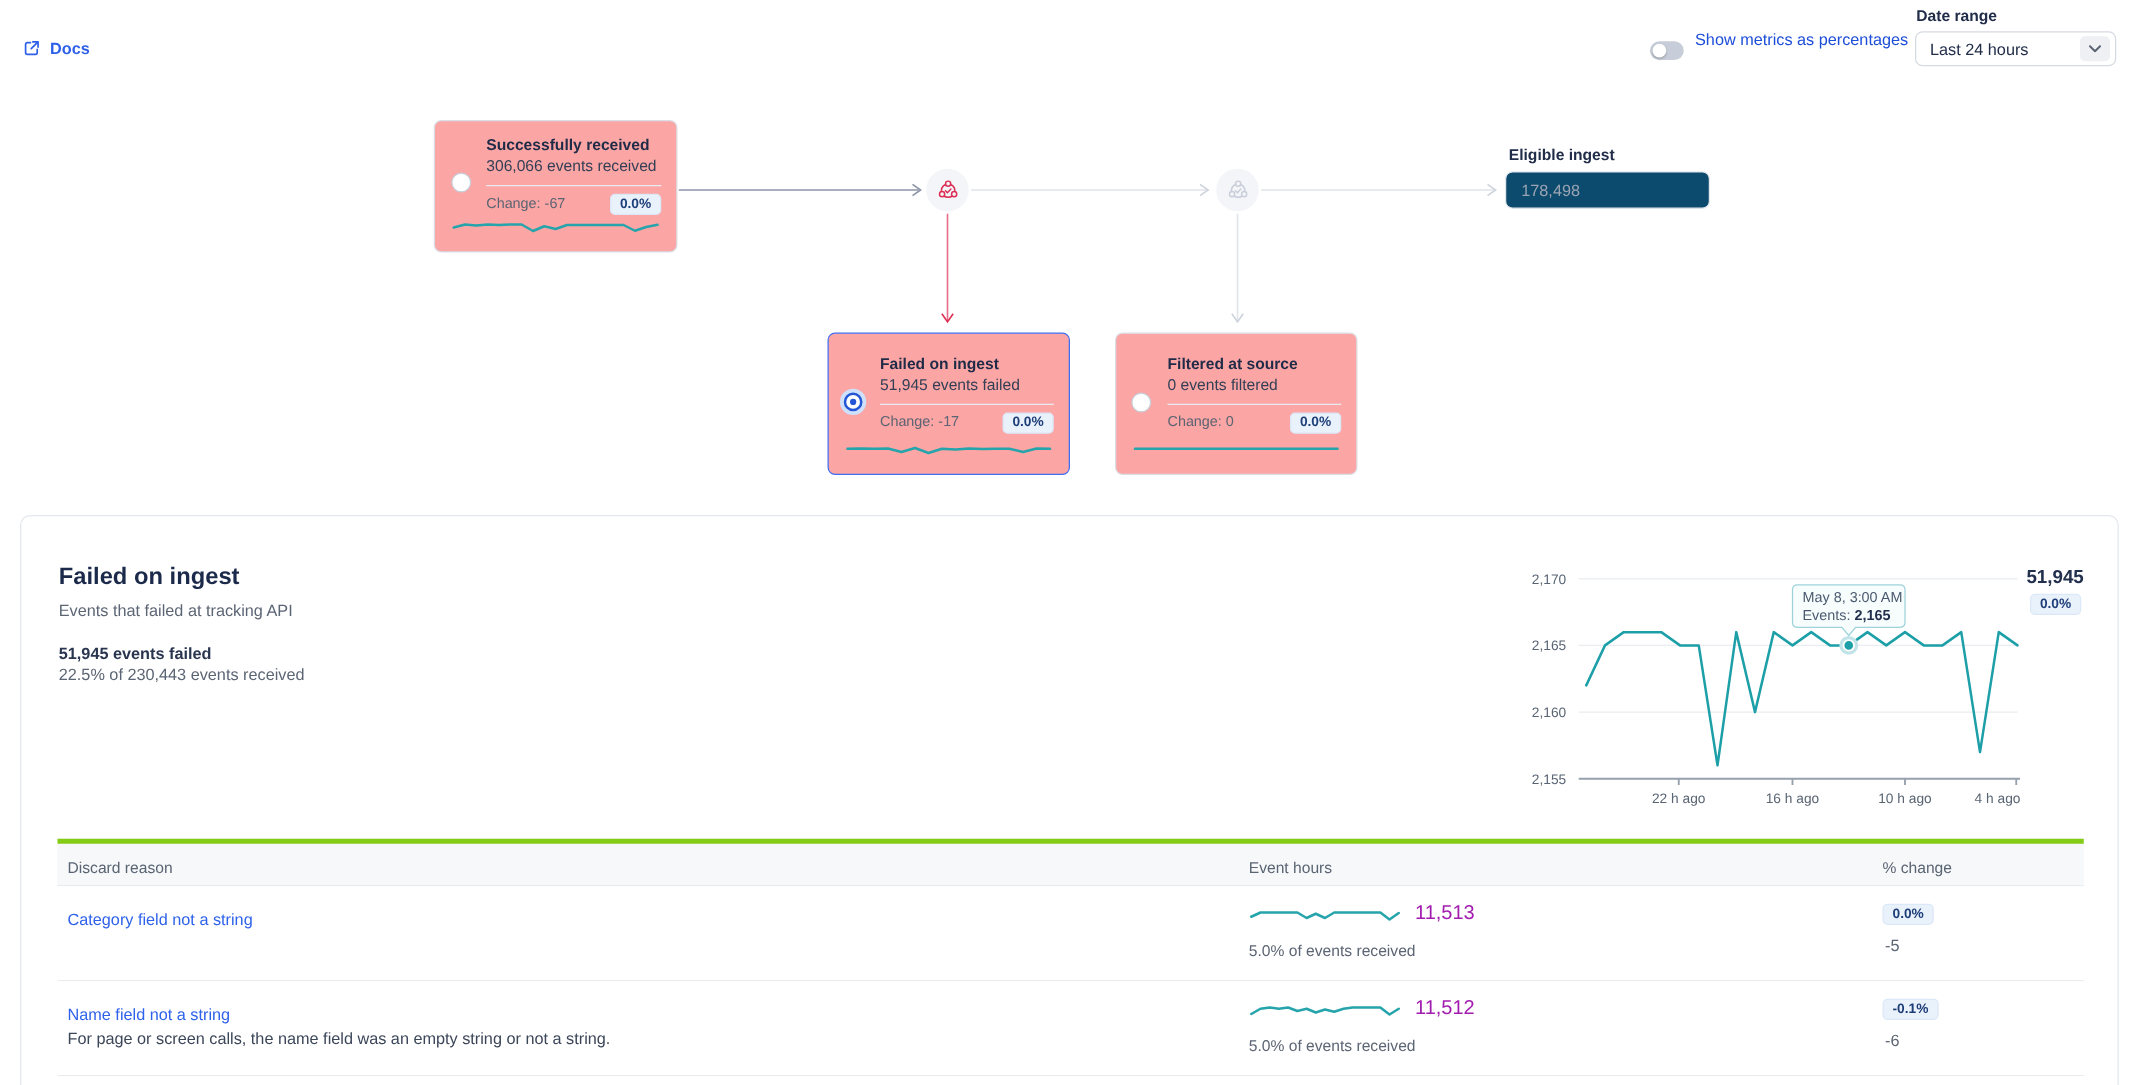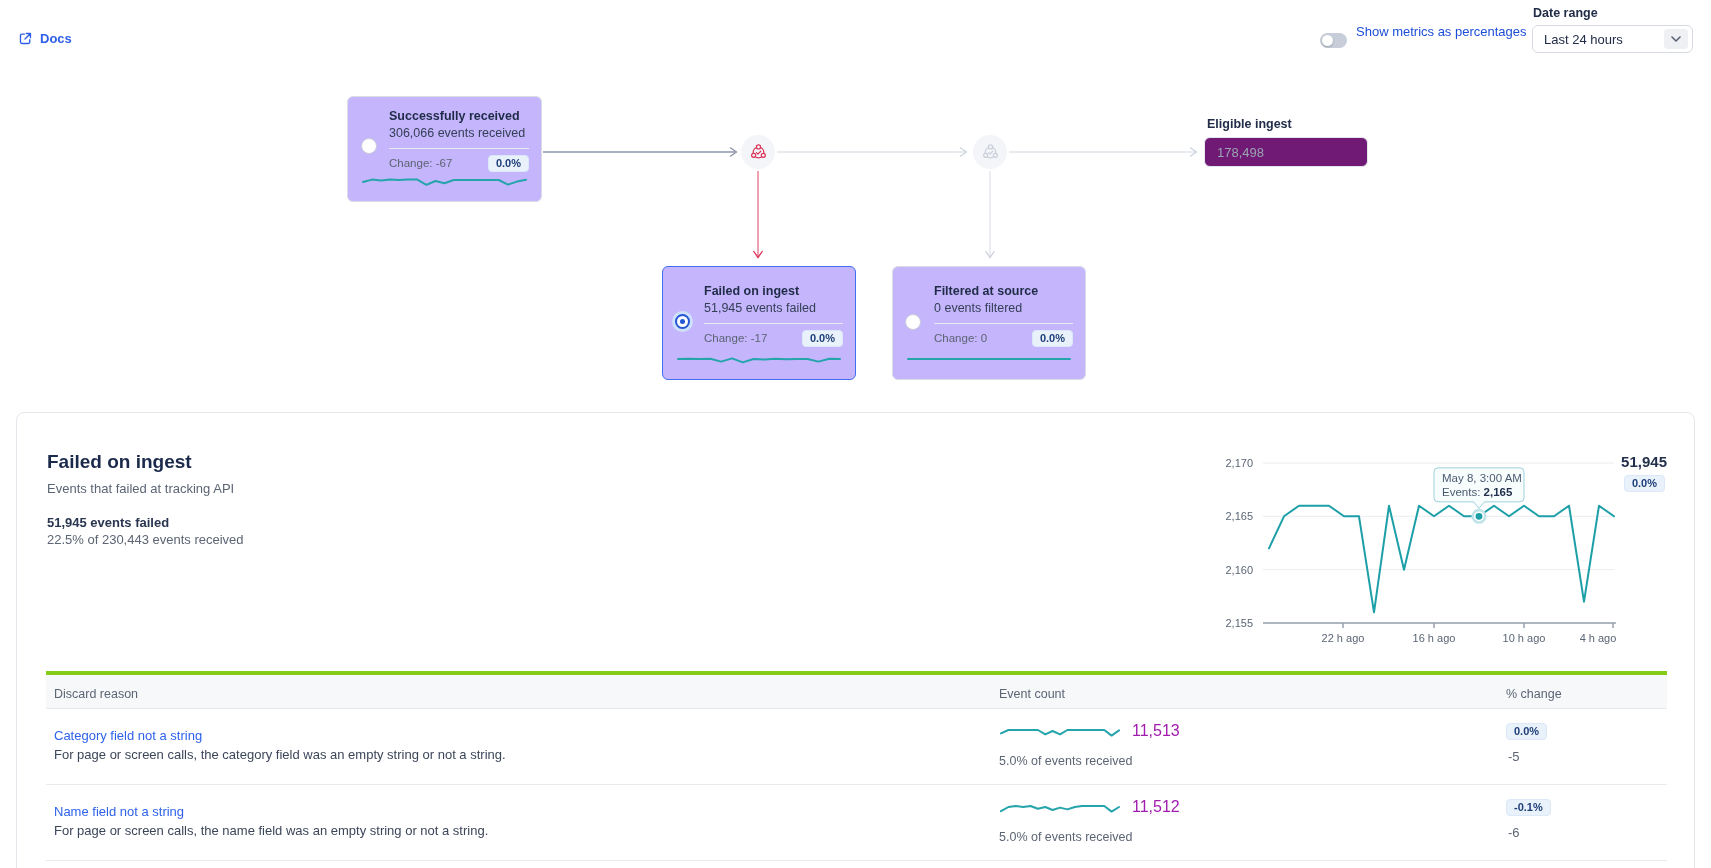--- a/index.html
+++ b/index.html
@@ -18,42 +18,42 @@
   .select { position:absolute; left:1532px; top:25px; width:161px; height:28px; background:#fff;
     border:1px solid #d6dbe2; border-radius:6px; display:flex; align-items:center; cursor:pointer; }
   .select .sel-text { margin-left:11px; font-size:13px; color:#212d49; flex:1; }
   .select .chev-box { width:24px; height:20px; margin-right:4px; background:#eef0f4; border-radius:4px;
     display:flex; align-items:center; justify-content:center; }
 
   
   .flow-svg { position:absolute; left:0; top:0; }
   .node { position:absolute; width:34px; height:34px; border-radius:50%; background:#f4f5f8;
     display:flex; align-items:center; justify-content:center; }
-  .flow-card { position:absolute; background:#c4b5fd; border:1px solid #d9dee6; border-radius:6px; cursor:pointer; }
+  .flow-card { position:absolute; background:#fca5a5; border:1px solid #d9dee6; border-radius:6px; cursor:pointer; }
   .flow-card.selected { border:1.5px solid #3f6ef2; }
   .radio { position:absolute; width:16px; height:16px; border:1.5px solid #c6cdd8; border-radius:50%;
     background:#fff; cursor:pointer; }
   .radio-sel { position:absolute; width:21px; height:21px; border-radius:50%; background:#cfe0fb;
     display:flex; align-items:center; justify-content:center; cursor:pointer; }
   .radio-sel .ring { width:15px; height:15px; border-radius:50%; background:#fff; border:2.5px solid #2456d6;
     display:flex; align-items:center; justify-content:center; }
   .radio-sel .dot { width:5px; height:5px; border-radius:50%; background:#2456d6; }
   .card-body { margin:0 12px 0 41px; }
   .card-title { font-size:12.5px; font-weight:700; color:#1f2b47; line-height:17px; }
   .card-sub { font-size:12.5px; color:#333f55; line-height:17px; }
   .card-divider { border-top:1px solid #e8ebef; margin:6px 0 5px; }
   .change-row { display:flex; justify-content:space-between; align-items:center; height:18px; }
   .change-label { font-size:11.5px; color:#5b6472; }
   .pct-badge { background:#e9f1fb; color:#1d3e78; font-weight:700; font-size:11px; line-height:15px;
     padding:0 7px; border-radius:4px; border:1px solid #dbe8f8; }
   .card-spark { position:absolute; left:13px; right:13px; bottom:11px; height:18px; }
   .card-spark svg { display:block; width:100%; height:18px; }
 
   .eligible-label { position:absolute; left:1207px; top:117px; font-size:12.5px; font-weight:700; color:#212d49; }
-  .eligible-box { position:absolute; left:1204px; top:137px; width:164px; height:30px; background:#701a75;
+  .eligible-box { position:absolute; left:1204px; top:137px; width:164px; height:30px; background:#0c4a6e;
     border:1px solid #e3e7ed; border-radius:6px; display:flex; align-items:center; }
   .eligible-box span { margin-left:12px; font-size:13px; color:#9aa4b2; }
 
   
   .panel { position:absolute; left:16px; top:412px; width:1679px; height:540px; background:#fff;
     border:1px solid #e3e7ec; border-radius:8px; }
   .panel-title { position:absolute; left:30px; top:38px; font-size:19px; font-weight:700; color:#1b2a4a; }
   .panel-sub { position:absolute; left:30px; top:68px; font-size:13px; color:#5c6574; }
   .stat1 { position:absolute; left:30px; top:102px; font-size:13px; font-weight:700; color:#2a3650; }
   .stat2 { position:absolute; left:30px; top:119px; font-size:13px; color:#5c6574; }
@@ -236,27 +236,26 @@
         <path d="M232 21.833333333333343 H314 Q318 21.833333333333343 318 25.833333333333343 V51.83333333333334 Q318 55.83333333333334 314 55.83333333333334 H278.5 L273 62.33333333333334 L267.5 55.83333333333334 H232 Q228 55.83333333333334 228 51.83333333333334 V25.833333333333343 Q228 21.833333333333343 232 21.833333333333343 Z" fill="#f7fcfd" stroke="#9ed2db"></path>
         <text x="236" y="35.83333333333334" class="tt">May 8, 3:00 AM</text>
         <text x="236" y="49.83333333333334" class="tt">Events: <tspan class="ttb">2,165</tspan></text>
       </svg>
     <div class="total-value">51,945</div>
     <span class="pct-badge total-badge">0.0%</span>
 
     <div class="d-table">
       <div class="t-head">
         <span class="col-reason">Discard reason</span>
-        <span class="col-count">Event count</span>
+        <span class="col-count">Event hours</span>
         <span class="col-change">% change</span>
       </div>
 
       <div class="t-row">
         <a class="cell-reason-link">Category field not a string</a>
-        <div class="cell-reason-desc">For page or screen calls, the category field was an empty string or not a string.</div>
         <div class="cell-count">
           <svg width="122" height="18" preserveAspectRatio="none" viewBox="0 0 122 18">
               <polyline points="2.0,11.4 9.4,8.0 16.8,8.0 24.1,8.0 31.5,8.0 38.9,8.0 46.3,12.4 53.6,9.0 61.0,12.4 68.4,8.0 75.8,8.0 83.1,8.0 90.5,8.0 97.9,8.0 105.3,8.0 112.6,13.6 120.0,8.4" fill="none" stroke="#25a4ab" stroke-width="2" stroke-linejoin="round" stroke-linecap="round"></polyline>
             </svg>
           <span class="val">11,513</span>
         </div>
         <div class="cell-count-note">5.0% of events received</div>
         <span class="pct-badge cell-change-badge">0.0%</span>
         <div class="cell-change-abs">-5</div>
       </div>

